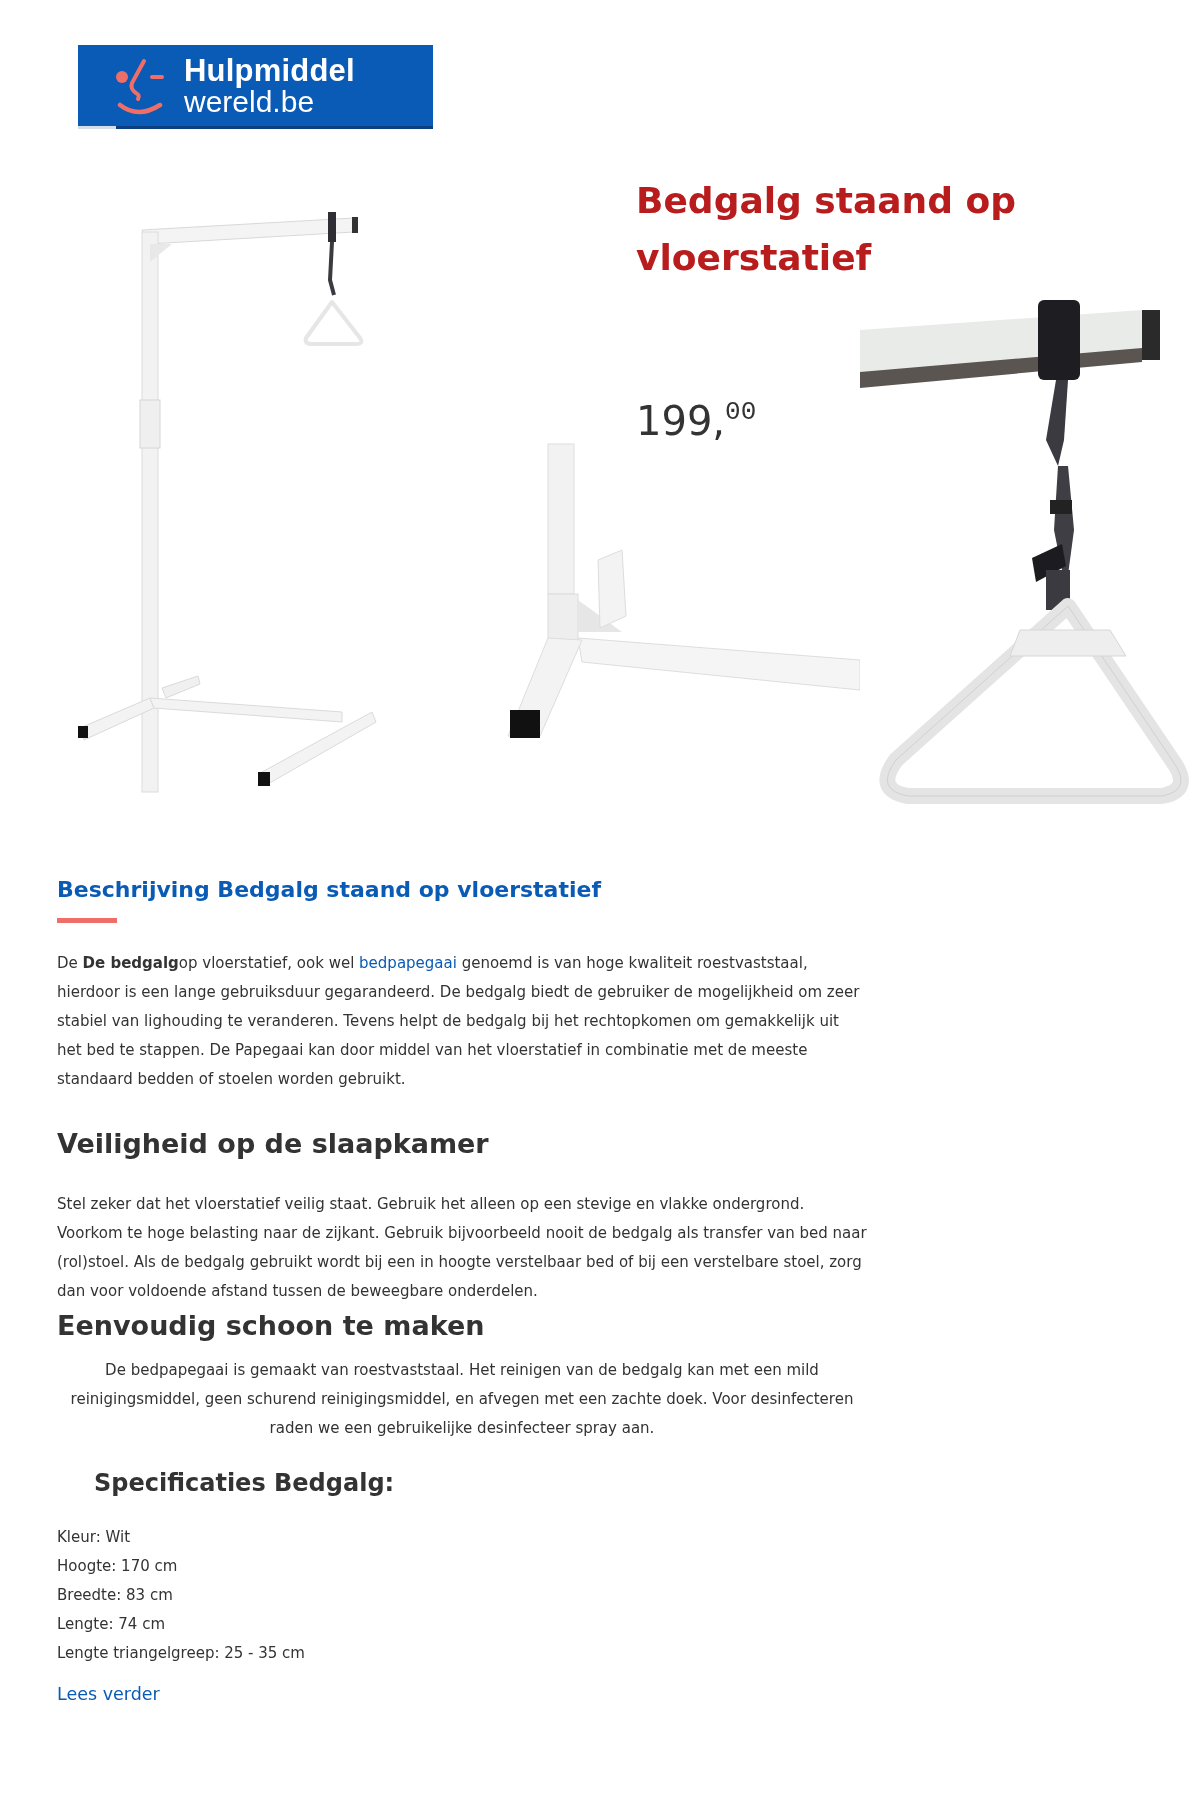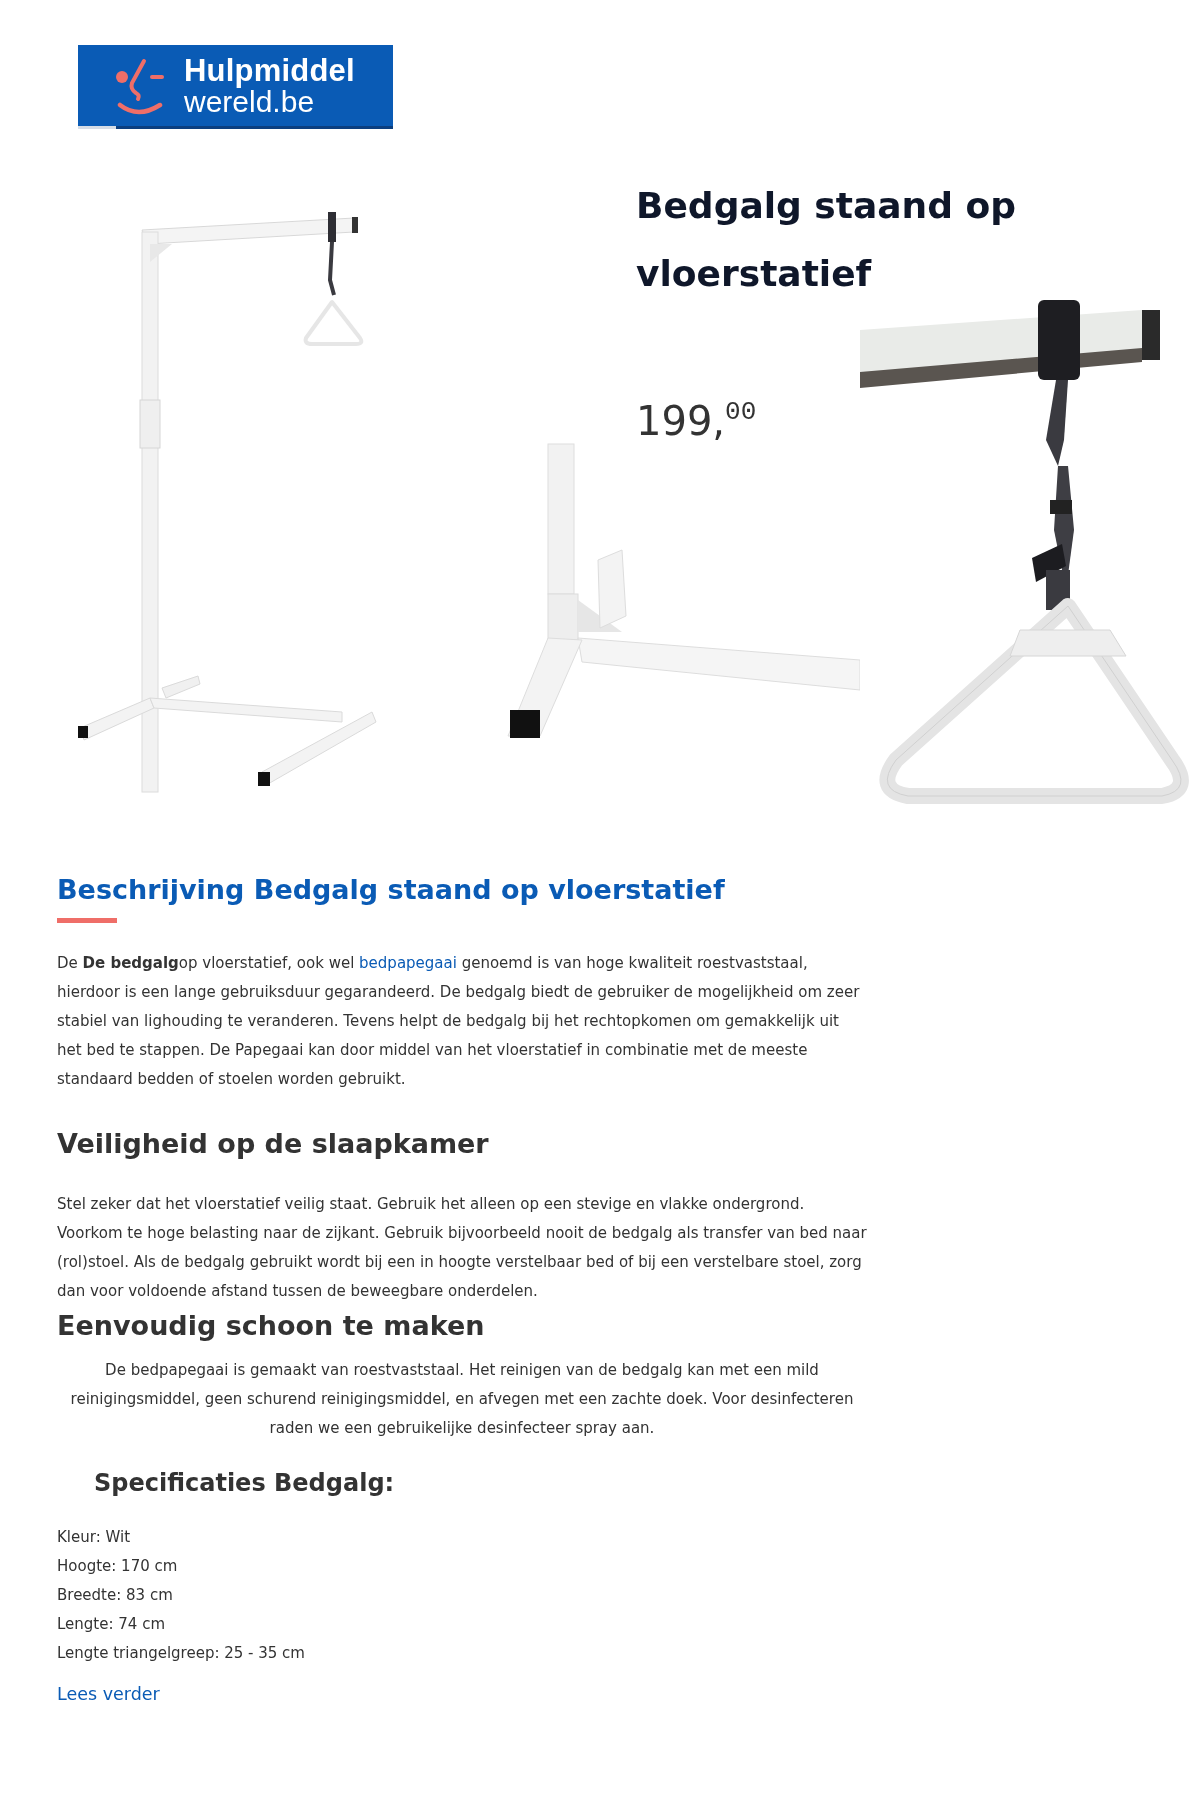--- a/index.html
+++ b/index.html
@@ -1,36 +1,36 @@
 <!DOCTYPE html>
 <html><head>
 <meta charset="utf-8">
 <style>
   * { box-sizing: border-box; margin: 0; padding: 0; }
   html, body { width: 1197px; height: 1799px; overflow: hidden; background: #ffffff; }
   body { position: relative; font-family: "DejaVu Sans", "Liberation Sans", sans-serif; color: #333333; }
 
-  .logo { position: absolute; left: 78px; top: 45px; width: 315px; height: 84px; background: #0a5bb5; overflow: hidden; }
+  .logo { position: absolute; left: 78px; top: 45px; width: 355px; height: 84px; background: #0a5bb5; overflow: hidden; }
   .logo .under { position: absolute; left: 0; bottom: 0; width: 100%; height: 3px; background: #0b3f80; }
   .logo .under-light { position: absolute; left: 0; bottom: 0; width: 38px; height: 3px; background: #d6dde6; }
   .logo svg.face { position: absolute; left: 36px; top: 12px; }
   .logo .l1 { position: absolute; left: 106px; top: 8px; font-family: "Liberation Sans", sans-serif; font-weight: bold; font-size: 31px; color: #ffffff; letter-spacing: 0.2px; }
   .logo .l2 { position: absolute; left: 106px; top: 40px; font-family: "Liberation Sans", sans-serif; font-size: 30px; color: #ffffff; text-align: right; }
 
   .img { position: absolute; }
   .img1 { left: 72px; top: 200px; width: 320px; height: 600px; }
   .img2 { left: 492px; top: 440px; width: 368px; height: 310px; }
   .img3 { left: 860px; top: 290px; width: 337px; height: 545px; }
 
-  .title { position: absolute; left: 636px; top: 172px; width: 400px; font-family: "DejaVu Sans", sans-serif; font-weight: bold; font-size: 36px; line-height: 68px; color: #0f172a; }
+  .title { position: absolute; left: 636px; top: 172px; width: 400px; font-family: "DejaVu Sans", sans-serif; font-weight: bold; font-size: 36px; line-height: 57px; color: #b91c1c; }
   .price { position: absolute; left: 636px; top: 398px; font-family: "DejaVu Sans", sans-serif; font-size: 40px; color: #333333; white-space: nowrap; }
   .price .cents { font-size: 26px; position: relative; top: -16px; font-family: Liberation Mono, monospace; }
 
   .content { position: absolute; left: 57px; top: 870px; width: 810px; }
-  .h-blue { font-family: "DejaVu Sans", sans-serif; font-weight: bold; font-size: 27px; color: #0a5bb5; line-height: 40px; white-space: nowrap; }
+  .h-blue { font-family: "DejaVu Sans", sans-serif; font-weight: bold; font-size: 22px; color: #0a5bb5; line-height: 40px; white-space: nowrap; }
   .redbar { width: 60px; height: 5px; background: #ef6e68; margin-top: 8px; }
   .para { font-size: 15px; line-height: 29px; color: #333333; }
   .para b { font-weight: bold; }
   .para a { color: #0a5bb5; text-decoration: none; }
   .h2 { font-family: "DejaVu Sans", sans-serif; font-weight: bold; font-size: 27px; line-height: 40px; color: #333333; }
   .h3 { font-family: "DejaVu Sans", sans-serif; font-weight: bold; font-size: 24px; line-height: 36px; color: #333333; }
   .spec-line { display: block; }
   .more-link { color: #0a5bb5; font-size: 17.5px; line-height: 29px; text-decoration: none; display: block; }
 </style>
 </head>

